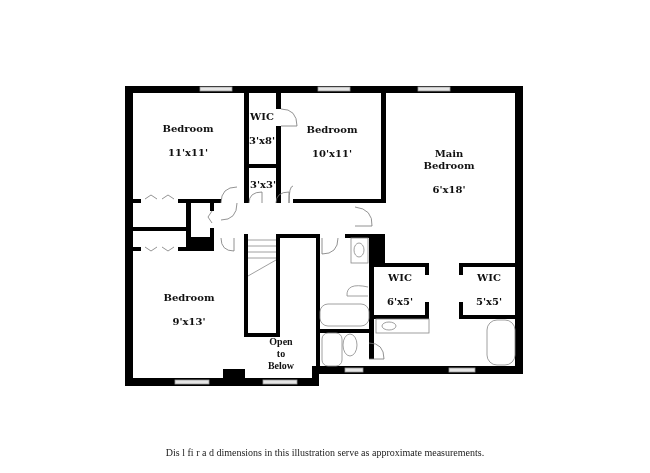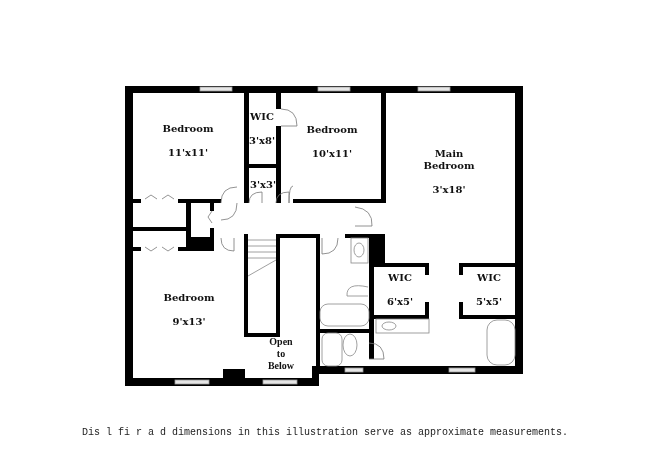--- a/index.html
+++ b/index.html
@@ -135,36 +135,36 @@
   <div class="room-label" style="left:332px;top:142px;">
     <span style="display: block; white-space: pre-line;">Bedroom</span>
     <span class="dim">10'x11'</span>
   </div>
   <div class="room-label" style="left:263px;top:185px;">
     <span class="dim">3'x3'</span>
   </div>
   <div class="room-label" style="left:449px;top:172px;">
     <span style="display: block; white-space: pre-line;">Main
 Bedroom</span>
-    <span class="dim">3'x18'</span>
+    <span class="dim">6'x18'</span>
   </div>
   <div class="room-label" style="left:189px;top:310px;">
     <span style="display: block; white-space: pre-line;">Bedroom</span>
     <span class="dim">9'x13'</span>
   </div>
   <div class="room-label" style="left:400px;top:290px;">
     <span style="display: block; white-space: pre-line;">WIC</span>
     <span class="dim">6'x5'</span>
   </div>
   <div class="room-label" style="left:489px;top:290px;">
     <span style="display: block; white-space: pre-line;">WIC</span>
     <span class="dim">5'x5'</span>
   </div>
   <div class="room-label" style="left:281px;top:354px;">
     <span style="display: block; white-space: pre-line; font-family: Liberation Serif, serif;">Open
 to
 Below</span>
   </div>
 </div>
 
-<div class="disclaimer" style="top:426px;font-family:Liberation Mono, monospace;">
+<div class="disclaimer" style="top:446px;">
   <div>Dis       l  fi    r   a    d dimensions in this illustration serve as approximate measurements.</div>
 </div>
 
 </body></html>

